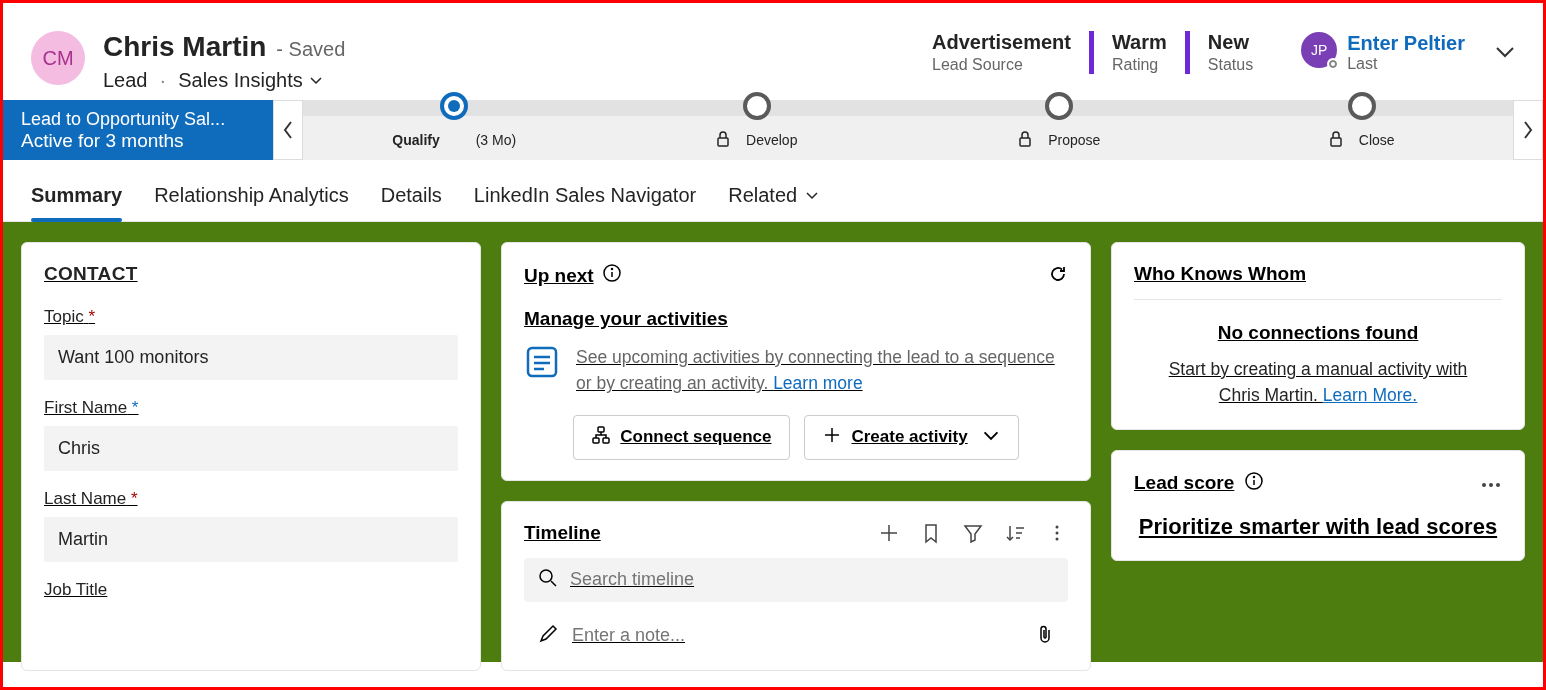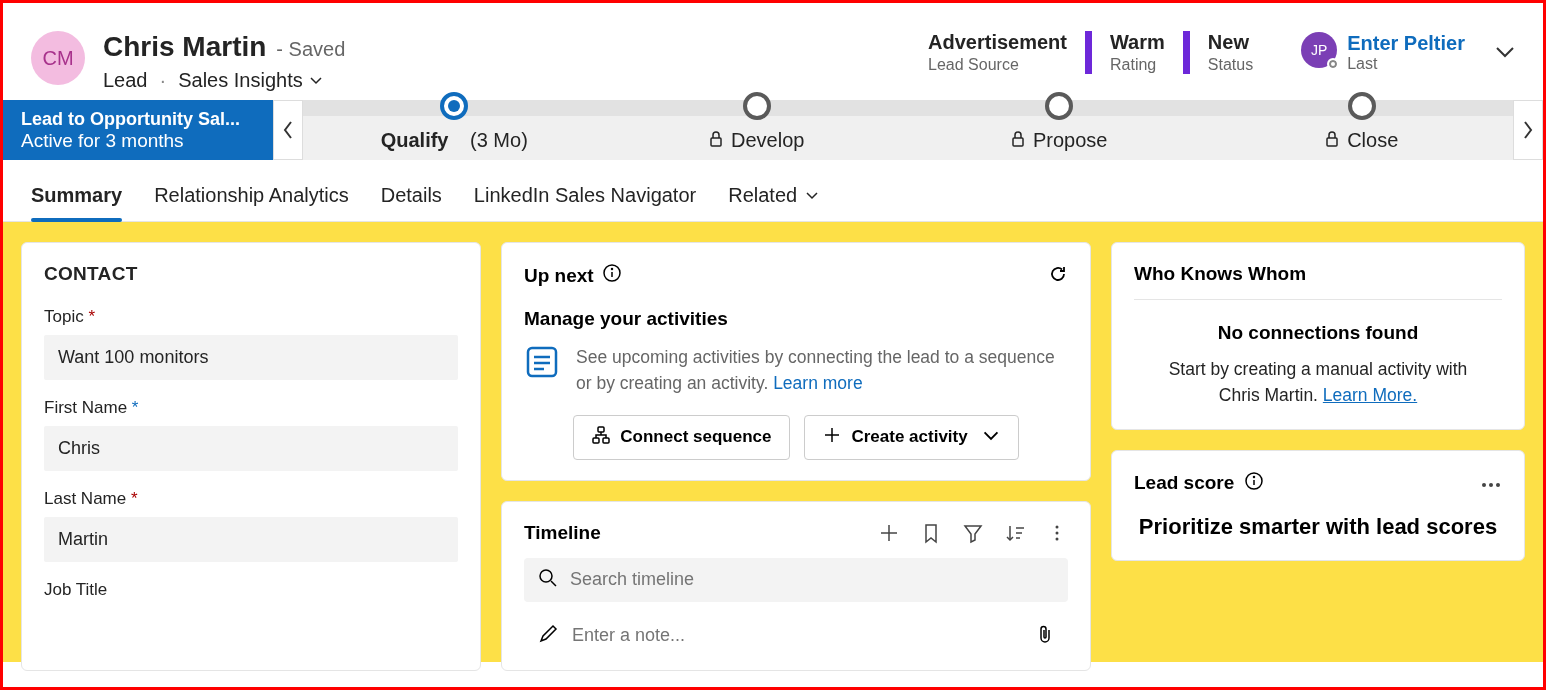--- a/index.html
+++ b/index.html
@@ -12,59 +12,59 @@
   .title-row { display: flex; align-items: baseline; gap: 10px; }
   .title-row h1 { font-size: 28px; font-weight: 600; color: #242424; }
   .saved { font-size: 20px; color: #666; }
   .subtitle-row { display: flex; align-items: center; gap: 12px; margin-top: 6px; font-size: 20px; color: #242424; }
   .sub-dot { color: #888; }
   .form-pick { display: flex; align-items: flex-start; gap: 6px; cursor: pointer; }
   .chev-sm svg { width: 14px; height: 14px; }
   
   .hdr-spacer { flex: 1; }
   .hdr-fields { display: flex; align-items: center; gap: 0; }
-  .hf { padding: 0 18px; border-left: 7px solid #6d28d9; }
+  .hf { padding: 0 18px; border-left: 5px solid #6d28d9; }
   .hf:first-child { border-left: none; }
   .hf-val { font-size: 20px; font-weight: 600; color: #242424; }
   .hf-lbl { font-size: 16px; color: #666; margin-top: 2px; }
   .owner-cell { display: flex; align-items: flex-start; gap: 10px; padding-left: 30px; }
   .avatar-jp { width: 36px; height: 36px; border-radius: 50%; background: #7b3fb5; color: #fff; display: flex; align-items: center; justify-content: center; font-size: 14px; font-weight: 400; position: relative; }
   .presence { width: 12px; height: 12px; border-radius: 50%; background: #fff; border: 2px solid #fff; position: absolute; bottom: -2px; right: -2px; box-shadow: inset 0 0 0 2px #888; }
   .owner-name { font-size: 20px; font-weight: 600; color: #0f6cbd; }
   .owner-lbl { font-size: 16px; color: #666; }
   .hdr-chev { margin-left: 30px; cursor: pointer; }
   .hdr-chev svg { width: 20px; height: 12px; stroke: #333; }
   
   
   .bpf { display: flex; align-items: stretch; margin-top: 8px; height: 60px; }
   .bpf-label { background: #0f6cbd; color: #fff; padding: 8px 18px; display: flex; flex-direction: column; justify-content: center; min-width: 270px; }
-  .bpf-label .t { font-size: 18px; font-weight: 700; }
+  .bpf-label .t { font-size: 18px; font-weight: 400; }
   .bpf-label .s { font-size: 19px; }
   .bpf-nav { width: 30px; display: flex; align-items: center; justify-content: center; background: #fff; border: 1px solid #ddd; cursor: pointer; }
   .bpf-nav svg { width: 12px; height: 20px; stroke: #333; }
   .bpf-track { flex: 1; display: flex; position: relative; background: #f0f0f0; }
   .bpf-track::before { content: ""; position: absolute; top: 0; left: 0; right: 0; height: 16px; background: #e2e2e2; }
   .stage { flex: 1; display: flex; align-items: center; justify-content: center; gap: 10px; cursor: pointer; position: relative; }
   .stage-circle { width: 28px; height: 28px; border: 4px solid #5a5a5a; border-radius: 50%; background: #fff; position: absolute; top: -8px; }
   .stage.active .stage-circle { border-color: #0f6cbd; }
   .stage.active .stage-circle::after { content: ""; position: absolute; inset: 4px; background: #0f6cbd; border-radius: 50%; }
-  .stage-label { font-size: 20px; color: #242424; padding-top: 20px; display: flex; align-items: center; gap: 8px; }
+  .stage-label { font-size: 14px; color: #242424; padding-top: 20px; display: flex; align-items: center; gap: 16px; }
   .stage.active .stage-label { font-weight: 600; }
   .lock-ic svg { width: 14px; height: 16px; }
   .stage-dur { font-weight: 400; }
   
   
   .tabs { display: flex; gap: 32px; padding: 16px 28px 0 28px; border-bottom: 1px solid #e5e5e5; }
   .tab { font-size: 20px; color: #242424; padding: 8px 0 14px 0; cursor: pointer; position: relative; }
   .tab.active { font-weight: 600; }
   .tab.active::after { content: ""; position: absolute; bottom: -1px; left: 0; right: 0; height: 4px; background: #0f6cbd; border-radius: 2px; }
   .tab.related { display: flex; align-items: center; gap: 8px; }
   
   
-  .body-grid { display: grid; grid-template-columns: 460px 590px 1fr; gap: 20px; padding: 20px 18px; background: #fde047; height: 440px; }
+  .body-grid { display: grid; grid-template-columns: 460px 590px 1fr; gap: 20px; padding: 20px 18px; background: #4d7c0f; height: 440px; text-decoration: underline; }
   .card { background: #fff; border: 1px solid #e5e5e5; border-radius: 6px; padding: 20px 22px; }
   .col { display: flex; flex-direction: column; gap: 20px; }
   
   
   .card-title { font-size: 19px; font-weight: 700; color: #242424; letter-spacing: 0.3px; margin-bottom: 22px; }
   .fld { margin-bottom: 18px; }
   .fld-lbl { font-size: 17px; color: #242424; margin-bottom: 8px; display: block; }
   .req { color: #a80000; }
   .rec { color: #0f6cbd; }
   .fld-input { width: 100%; background: #f3f3f3; border: none; padding: 12px 14px; font-size: 18px; color: #242424; border-radius: 2px; }

